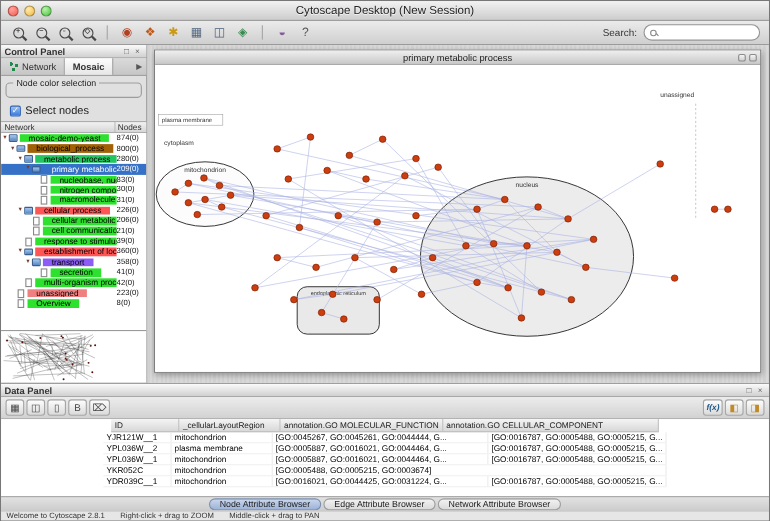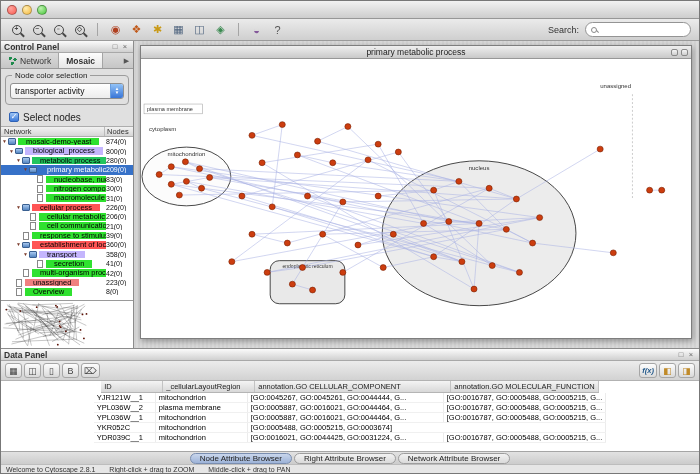--- a/index.html
+++ b/index.html
@@ -93,20 +93,21 @@
 <body>
 
 <div class="window">
 
   <div class="titlebar">
     <div class="lights">
       <span class="light red"></span>
       <span class="light yellow"></span>
       <span class="light green"></span>
     </div>
+    <div class="title">Cytoscape Desktop (New Session)</div>
   </div>
 
   <div class="toolbar">
     <span id="tb-icons" style="display:flex;align-items:center;gap:2px;">
         <button class="tb-btn">
           <span class="mag">+</span>
         </button>
         <button class="tb-btn">
           <span class="mag">−</span>
         </button>
@@ -148,27 +149,20 @@
           <span class="net-ico"></span>
           <span>Network</span>
         </button>
         <button class="cp-tab active">
           <span>Mosaic</span>
         </button>
         <button class="cp-tab-scroll">▶</button>
       </div>
       <div class="groupbox">
         <span class="groupbox-title">Node color selection</span>
-        <div class="combo">
-          <span class="combo-value">transporter activity</span>
-          <span class="combo-btn">
-            <span>▲</span>
-            <span>▼</span>
-          </span>
-        </div>
       </div>
       <div class="checkbox-row">
         <span class="checkbox">✓</span>
         <span class="checkbox-label">Select nodes</span>
       </div>
       <div class="tree-header">
         <span class="th-net">Network</span>
         <span class="th-nodes">Nodes</span>
       </div>
       <div class="tree" id="tree">
@@ -176,21 +170,21 @@
             <span style="flex: 0 0 0px; width: 0px;"></span>
             <span class="t-exp">▼</span>
             <span class="t-ico folder"></span>
             <span class="t-label" style="background: rgb(47, 225, 47);">mosaic-demo-yeast</span>
             <span class="t-count">874(0)</span>
           </div>
           <div class="trow">
             <span style="flex: 0 0 7px; width: 7px;"></span>
             <span class="t-exp">▼</span>
             <span class="t-ico folder"></span>
-            <span class="t-label" style="background: #c4b5fd;">biological_process</span>
+            <span class="t-label" style="background: #a16207;">biological_process</span>
             <span class="t-count">800(0)</span>
           </div>
           <div class="trow">
             <span style="flex: 0 0 14px; width: 14px;"></span>
             <span class="t-exp">▼</span>
             <span class="t-ico folder"></span>
             <span class="t-label" style="background: #22c55e;">metabolic process</span>
             <span class="t-count">280(0)</span>
           </div>
           <div class="trow selected">
@@ -253,21 +247,21 @@
             <span style="flex: 0 0 14px; width: 14px;"></span>
             <span class="t-exp">▼</span>
             <span class="t-ico folder"></span>
             <span class="t-label" style="background: rgb(255, 85, 85);">establishment of localization</span>
             <span class="t-count">360(0)</span>
           </div>
           <div class="trow">
             <span style="flex: 0 0 21px; width: 21px;"></span>
             <span class="t-exp">▼</span>
             <span class="t-ico folder"></span>
-            <span class="t-label" style="background: #c4b5fd;">transport</span>
+            <span class="t-label" style="background: #8b5cf6;">transport</span>
             <span class="t-count">358(0)</span>
           </div>
           <div class="trow">
             <span style="flex: 0 0 28px; width: 28px;"></span>
             <span class="t-exp"></span>
             <span class="t-ico page"></span>
             <span class="t-label" style="background: rgb(47, 225, 47);">secretion</span>
             <span class="t-count">41(0)</span>
           </div>
           <div class="trow">
@@ -555,22 +549,22 @@
       <span id="dp-right" style="display:flex;gap:2px;">
           <button class="dp-btn fx">f(x)</button>
           <button class="dp-btn folder">◧</button>
           <button class="dp-btn folder">◨</button>
         </span>
     </div>
     <div class="dp-table">
       <div class="dt-header" id="dt-header">
           <div class="dt-h col0">ID</div>
           <div class="dt-h col1">_cellularLayoutRegion</div>
+          <div class="dt-h col3">annotation.GO MOLECULAR_FUNCTION</div>
           <div class="dt-h col2">annotation.GO CELLULAR_COMPONENT</div>
-          <div class="dt-h col3">annotation.GO MOLECULAR_FUNCTION</div>
         </div>
       <div id="dt-body">
           <div class="dt-row">
             <div class="dt-c col0">YJR121W__1</div>
             <div class="dt-c col1">mitochondrion</div>
             <div class="dt-c col2">[GO:0045267, GO:0045261, GO:0044444, G...</div>
             <div class="dt-c col3">[GO:0016787, GO:0005488, GO:0005215, G...</div>
           </div>
           <div class="dt-row">
             <div class="dt-c col0">YPL036W__2</div>
@@ -594,21 +588,21 @@
             <div class="dt-c col1">mitochondrion</div>
             <div class="dt-c col2">[GO:0016021, GO:0044425, GO:0031224, G...</div>
             <div class="dt-c col3">[GO:0016787, GO:0005488, GO:0005215, G...</div>
           </div>
         </div>
     </div>
   </div>
 
   <div class="browser-tabs" id="browser-tabs">
       <button class="btab active">Node Attribute Browser</button>
-      <button class="btab">Right Attribute Browser</button>
+      <button class="btab">Edge Attribute Browser</button>
       <button class="btab">Network Attribute Browser</button>
     </div>
 
   <div class="statusbar">
     <span>Welcome to Cytoscape 2.8.1</span>
     <span>Right-click + drag to ZOOM</span>
     <span>Middle-click + drag to PAN</span>
   </div>
 
 </div>

